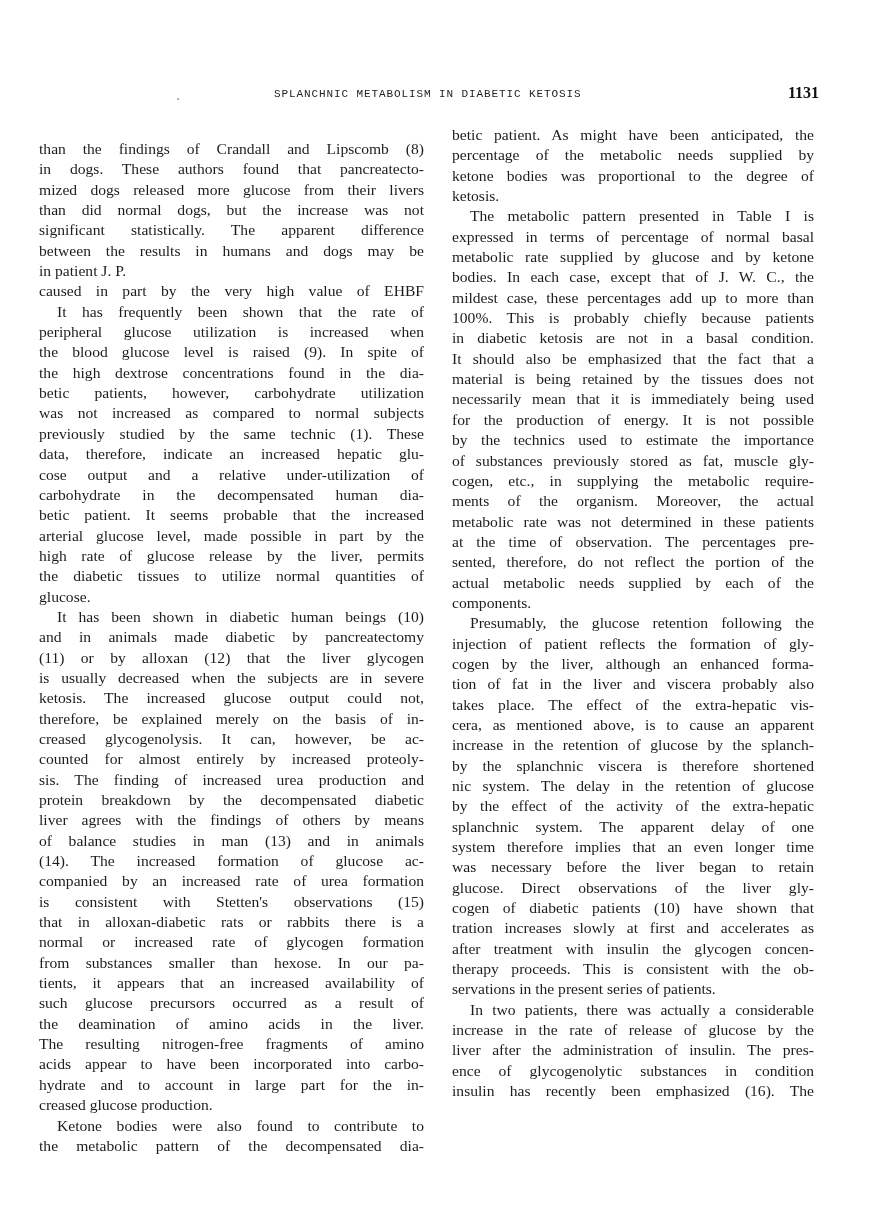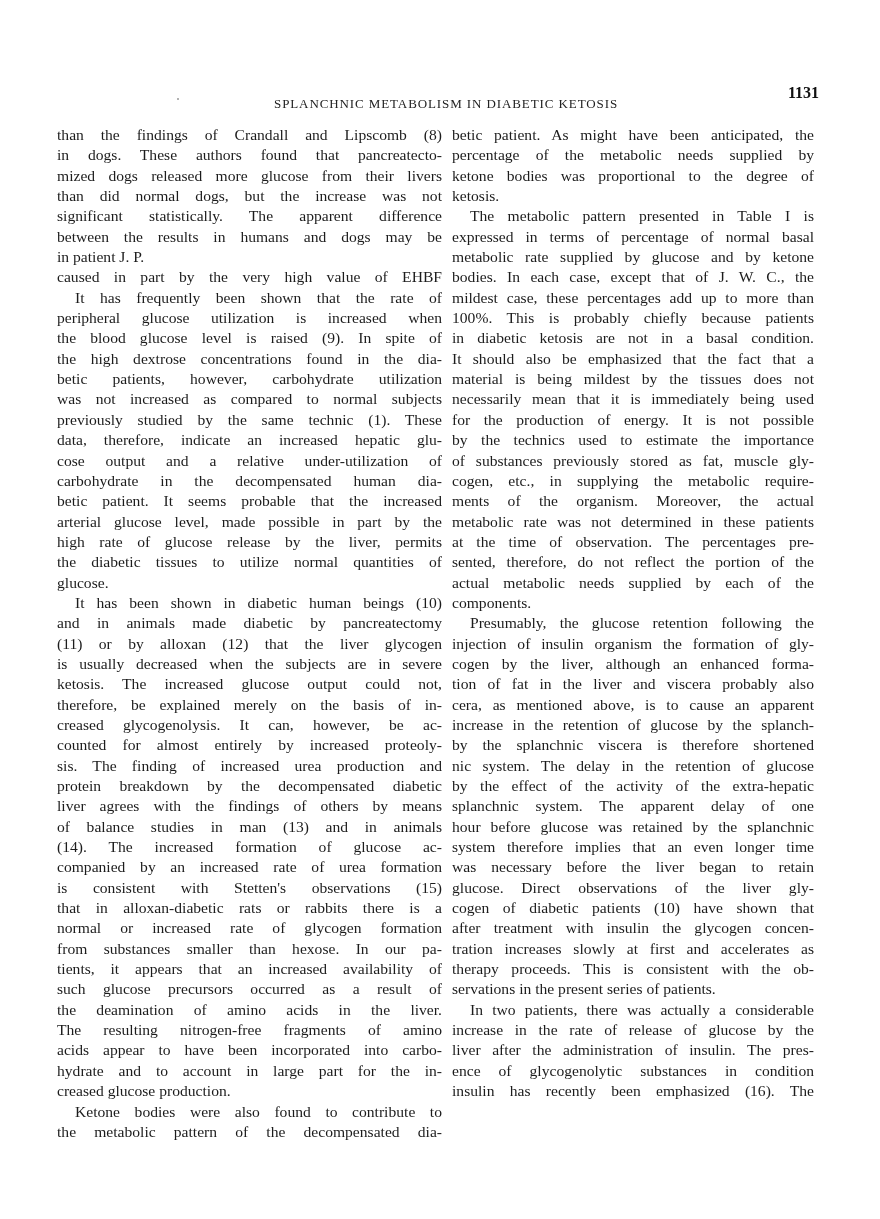--- a/index.html
+++ b/index.html
@@ -1,25 +1,25 @@
 <!DOCTYPE html>
 <html><head>
   <meta charset="utf-8">
   <style>
     html, body { margin: 0; padding: 0; background: #ffffff; }
     body { width: 880px; height: 1219px; position: relative; overflow: hidden;
            font-family: "DejaVu Serif", "Liberation Serif", serif; color: #1a1a1a; }
     .page-header { position: absolute; top: 84px; left: 0; width: 880px; height: 24px; }
-    .running-title { position: absolute; left: 274px; top: 12px; font-family: Liberation Serif, serif;
-                     font-size: 13px; letter-spacing: 0.9px; color: #222; }
+    .running-title { position: absolute; left: 274px; top: 4px; font-family: Liberation Mono, monospace;
+                     font-size: 11px; letter-spacing: 0.9px; color: #222; }
     .page-number { position: absolute; left: 788px; top: 0px; font-family: "Liberation Serif", serif;
                    font-size: 16px; font-weight: bold; color: #111; }
     .stray-dot { position: absolute; left: 177px; top: 14px; width: 2px; height: 2px; background: #999; border-radius: 1px; }
     .column { position: absolute; top: 125px; font-family: "Liberation Serif", serif; font-size: 15.6px; line-height: 20.35px; color: #1c1c1c; }
-    .col-left { left: 57px; width: 385px; }
+    .col-left { left: 39px; width: 385px; margin-top: 14px; }
     .col-right { left: 452px; width: 362px; }
     .line { display: block; text-align: justify; text-align-last: justify; white-space: nowrap; height: 20.35px; overflow: visible; }
     .line.last { text-align-last: left; }
     .line.indent { padding-left: 18px; }
     .para { display: block; }
   </style>
 </head>
 <body>
 
 <div class="page-header">
@@ -97,51 +97,51 @@
     </div>
     <div class="para">
       <span class="line indent">The metabolic pattern presented in Table I is</span>
       <span class="line">expressed in terms of percentage of normal basal</span>
       <span class="line">metabolic rate supplied by glucose and by ketone</span>
       <span class="line">bodies.  In each case, except that of J. W. C., the</span>
       <span class="line">mildest case, these percentages add up to more than</span>
       <span class="line">100%.  This is probably chiefly because patients</span>
       <span class="line">in diabetic ketosis are not in a basal condition.</span>
       <span class="line">It should also be emphasized that the fact that a</span>
-      <span class="line">material is being mildest by the tissues does not</span>
+      <span class="line">material is being retained by the tissues does not</span>
       <span class="line">necessarily mean that it is immediately being used</span>
       <span class="line">for the production of energy.  It is not possible</span>
       <span class="line">by the technics used to estimate the importance</span>
       <span class="line">of substances previously stored as fat, muscle gly-</span>
       <span class="line">cogen, etc., in supplying the metabolic require-</span>
       <span class="line">ments of the organism.  Moreover, the actual</span>
       <span class="line">metabolic rate was not determined in these patients</span>
       <span class="line">at the time of observation.  The percentages pre-</span>
       <span class="line">sented, therefore, do not reflect the portion of the</span>
       <span class="line">actual metabolic needs supplied by each of the</span>
       <span class="line last">components.</span>
     </div>
     <div class="para">
       <span class="line indent">Presumably, the glucose retention following the</span>
-      <span class="line">injection of insulin organism the formation of gly-</span>
+      <span class="line">injection of patient reflects the formation of gly-</span>
       <span class="line">cogen by the liver, although an enhanced forma-</span>
       <span class="line">tion of fat in the liver and viscera probably also</span>
+      <span class="line">takes place.  The effect of the extra-hepatic vis-</span>
       <span class="line">cera, as mentioned above, is to cause an apparent</span>
       <span class="line">increase in the retention of glucose by the splanch-</span>
       <span class="line">by the splanchnic viscera is therefore shortened</span>
       <span class="line">nic system.  The delay in the retention of glucose</span>
       <span class="line">by the effect of the activity of the extra-hepatic</span>
       <span class="line">splanchnic system.  The apparent delay of one</span>
-      <span class="line">hour before glucose was retained by the splanchnic</span>
       <span class="line">system therefore implies that an even longer time</span>
       <span class="line">was necessary before the liver began to retain</span>
       <span class="line">glucose.  Direct observations of the liver gly-</span>
       <span class="line">cogen of diabetic patients (10) have shown that</span>
+      <span class="line">tration increases slowly at first and accelerates as</span>
       <span class="line">after treatment with insulin the glycogen concen-</span>
-      <span class="line">tration increases slowly at first and accelerates as</span>
       <span class="line">therapy proceeds.  This is consistent with the ob-</span>
       <span class="line last">servations in the present series of patients.</span>
     </div>
     <div class="para">
       <span class="line indent">In two patients, there was actually a considerable</span>
       <span class="line">increase in the rate of release of glucose by the</span>
       <span class="line">liver after the administration of insulin.  The pres-</span>
       <span class="line">ence of glycogenolytic substances in condition</span>
       <span class="line">insulin has recently been emphasized (16).  The</span>
     </div>

